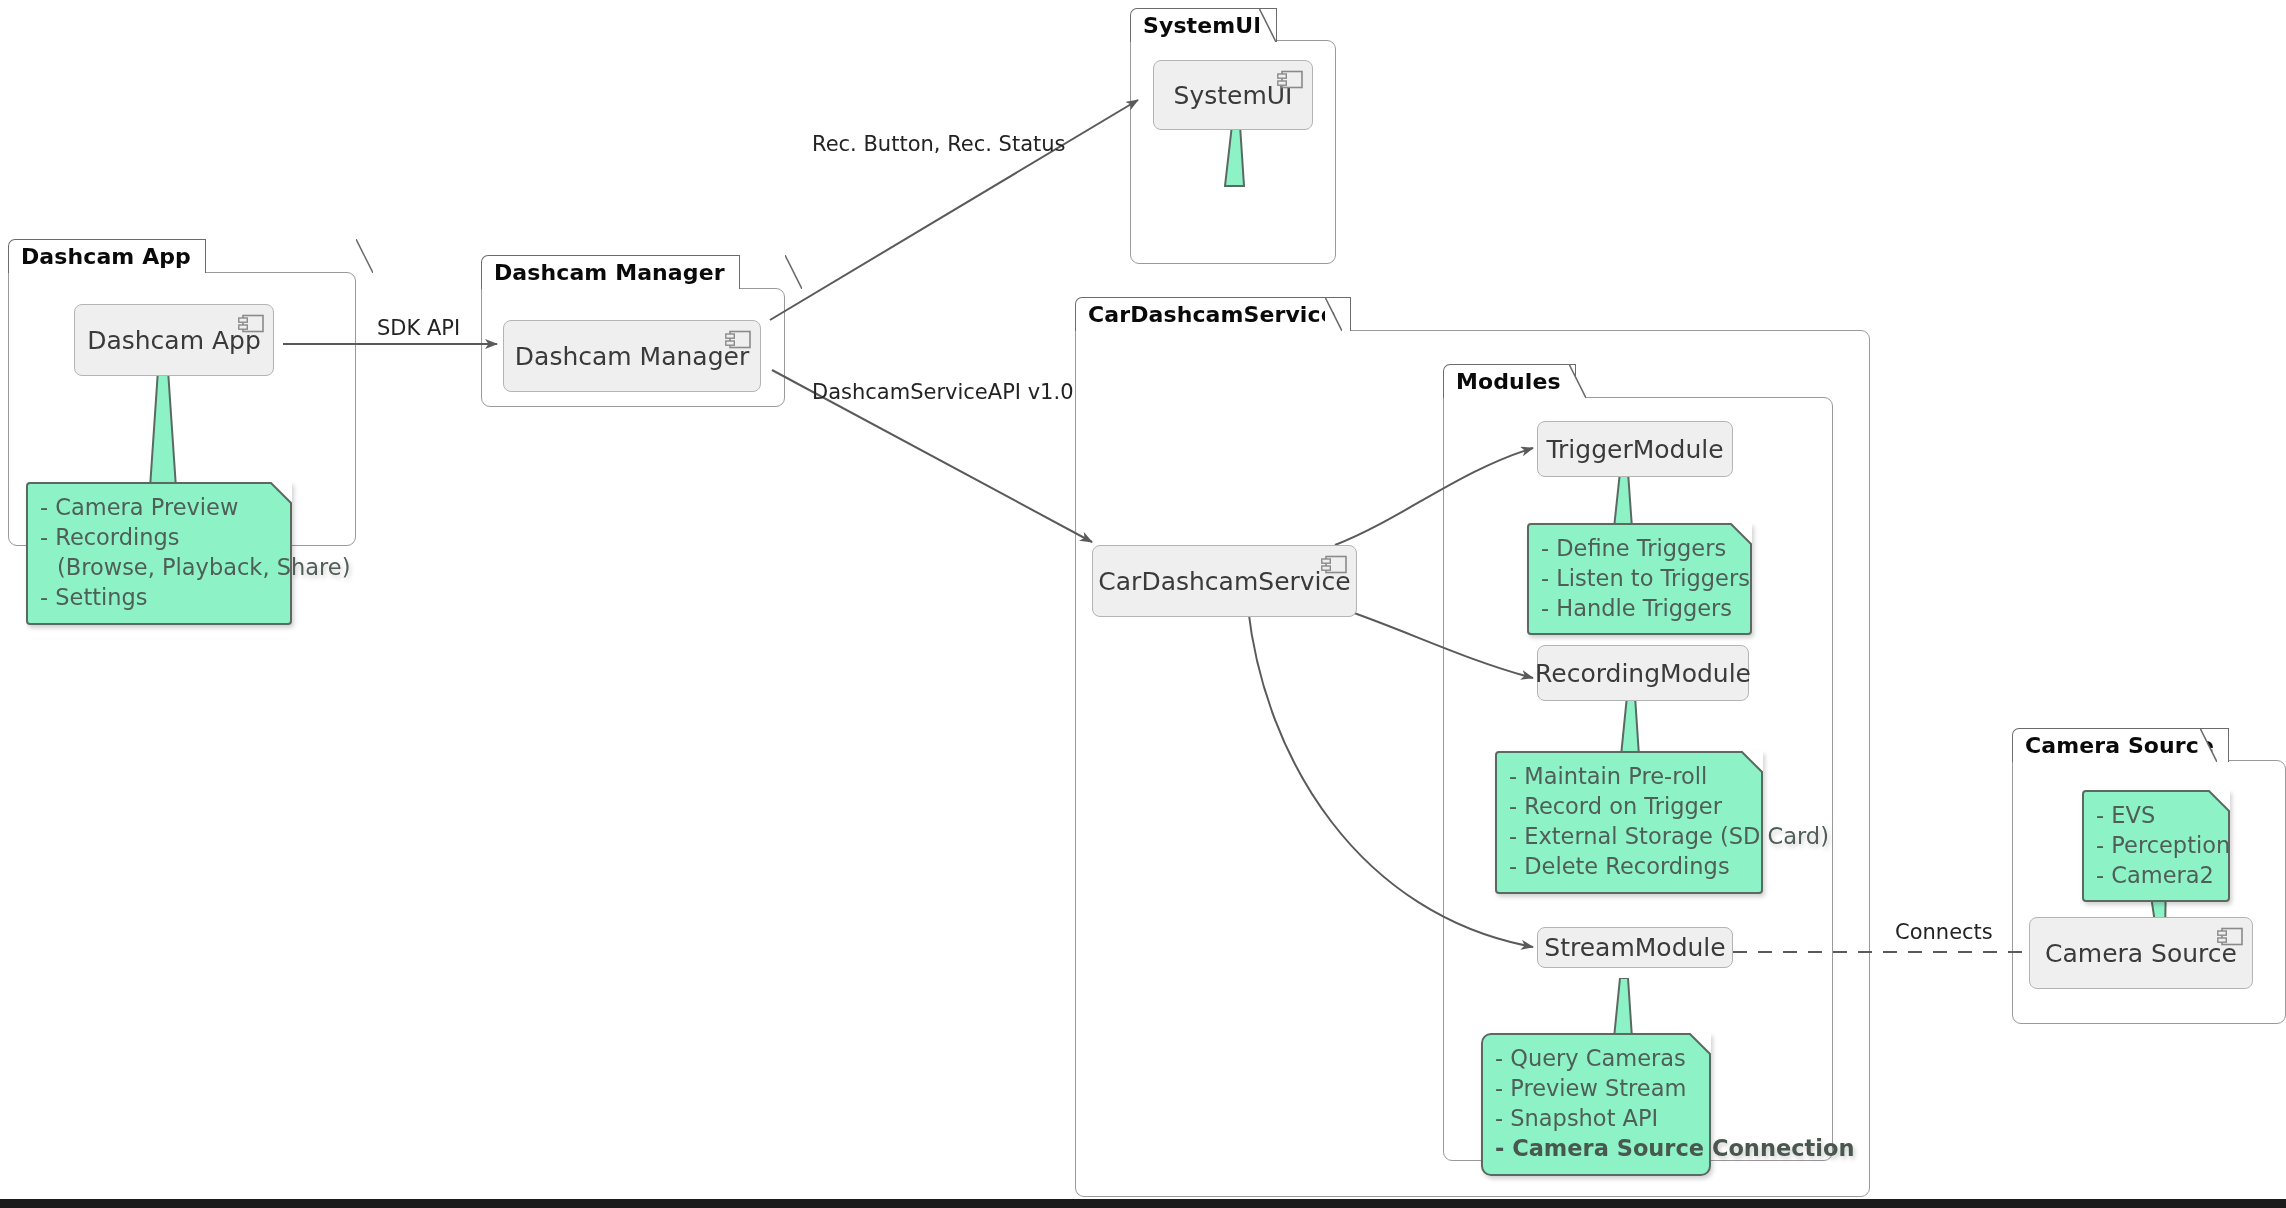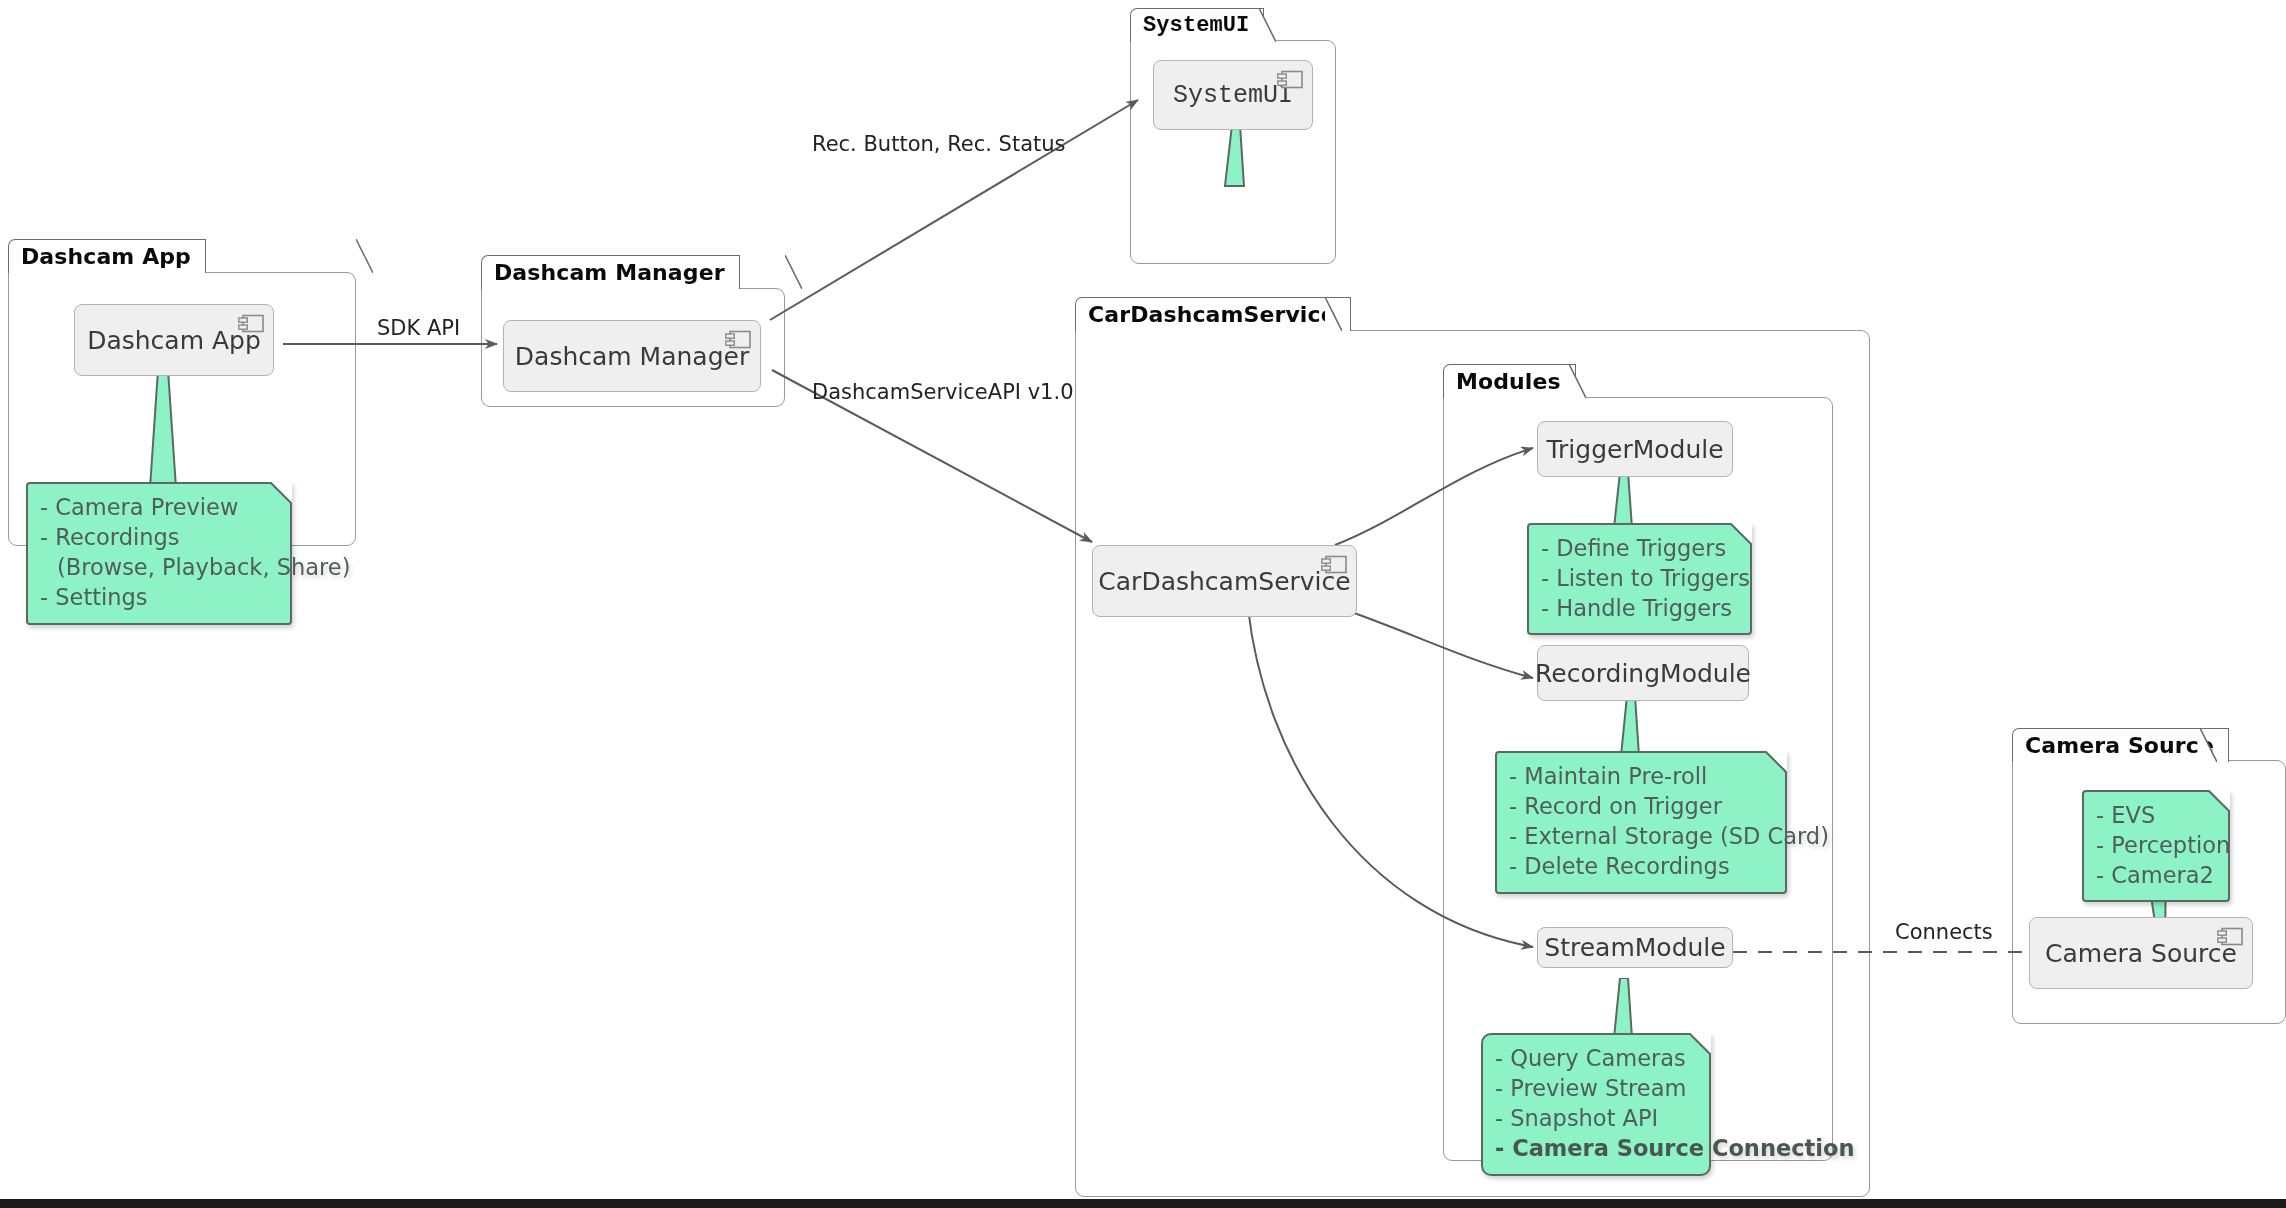--- a/index.html
+++ b/index.html
@@ -191,21 +191,21 @@
     <div class="component" style="left:22px; top:65px; width:258px; height:72px;">
       <span>Dashcam Manager</span>
       <svg class="comp-icon" viewBox="0 0 26 19">
         <rect x="5" y="1.5" width="20" height="16" fill="#efefef" stroke="#8a8a8a" stroke-width="1.6"></rect>
         <rect x="0.8" y="4" width="8.5" height="4.2" fill="#efefef" stroke="#8a8a8a" stroke-width="1.4"></rect>
         <rect x="0.8" y="11" width="8.5" height="4.2" fill="#efefef" stroke="#8a8a8a" stroke-width="1.4"></rect>
       </svg>
     </div>
   </div>
 
-  <div class="pkg" style="left:1130px; top:8px; width:206px; height:256px;font-family:Liberation Mono, monospace;">
+  <div class="pkg" style="left:1130px; top:8px; width:206px; height:256px;">
     <div class="pkg-tab">
       <span>SystemUI</span>
     </div>
     <svg class="pkg-tab-corner" style="left:129px;" viewBox="0 0 17 34">
       <path d="M0,0 L17,34 L0,34 Z" fill="#ffffff" stroke="none"></path>
       <path d="M0,0 L17,34" stroke="#6b6b6b" stroke-width="1.5" fill="none"></path>
     </svg>
     <div class="pkg-body" style="top:32px; width:206px; height:224px;"></div>
 
     <div class="component" style="left:23px; top:52px; width:160px; height:70px;">
@@ -267,21 +267,21 @@
         <div class="note-line">- Listen to Triggers</div>
         <div class="note-line">- Handle Triggers</div>
       </div>
 
       <div class="component" style="left:94px; top:281px; width:212px; height:56px;">
         <span>RecordingModule</span>
       </div>
       <svg style="position:absolute; left:170px; top:332px; width:40px; height:62px; z-index:3;" viewBox="0 0 40 62">
         <path d="M14,0 L8,60 L26,60 L22,0 Z" fill="#8ef2c7" stroke="#5a6a62" stroke-width="2"></path>
       </svg>
-      <div class="note" style="left:52px; top:387px; width:292px;">
+      <div class="note" style="left:52px; top:387px; width:268px;">
         <svg class="note-fold" viewBox="0 0 22 22">
           <path d="M0,0 L22,22 L22,0 Z" fill="#ffffff" stroke="none"></path>
           <path d="M0,0 L22,22" stroke="#5a6a62" stroke-width="2" fill="none"></path>
         </svg>
         <div class="note-line">- Maintain Pre-roll</div>
         <div class="note-line">- Record on Trigger</div>
         <div class="note-line">- External Storage (SD Card)</div>
         <div class="note-line">- Delete Recordings</div>
       </div>
 

